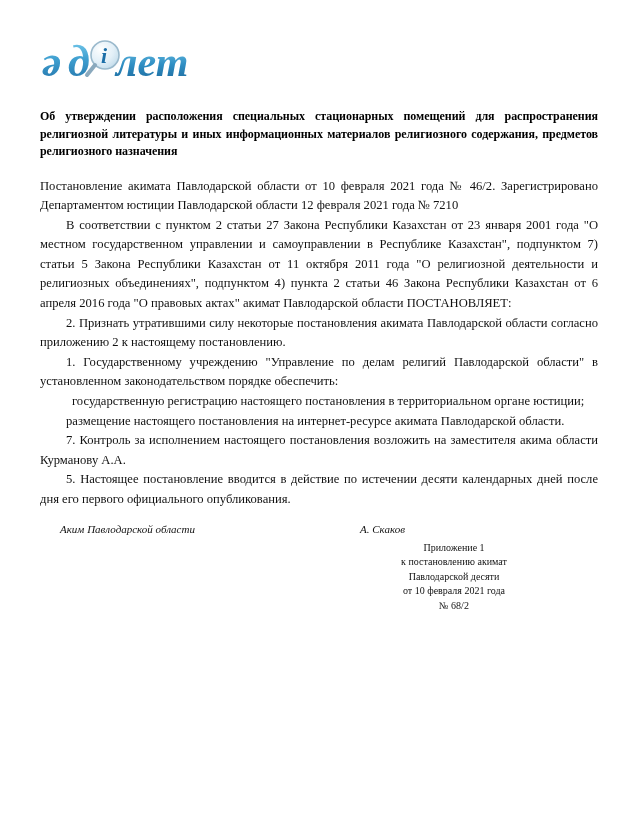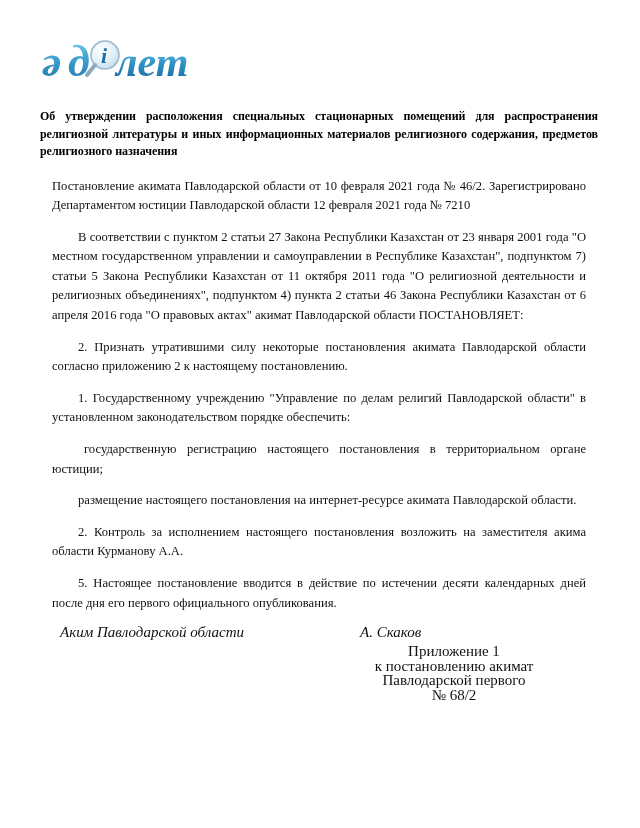--- a/index.html
+++ b/index.html
@@ -46,46 +46,46 @@
     letter-spacing: -0.05px;
     color: #000;
   }
 
   
   .para {
     font-size: 12.6px;
     line-height: 19.6px;
     text-align: justify;
     text-justify: inter-word;
-    margin: 12px;
+    margin: 0;
     color: #111;
     hyphens: none;
   }
   .para.reg { text-indent: 0; }
   .para.ind { text-indent: 26px; }
   .para.ind-big { text-indent: 44px; }
   .para.ind-mid { text-indent: 32px; }
 
   
   .sig-row {
     margin-top: 12px;
     display: flex;
     font-style: italic;
-    font-size: 15px;
+    font-size: 11px;
     line-height: 15px;
     color: #111;
   }
   .sig-left { margin-left: 20px; width: 300px; }
   .sig-right { }
 
   
   .appendix {
     margin-top: 4px;
     text-align: center;
-    font-size: 15px;
+    font-size: 10px;
     line-height: 14.5px;
     color: #111;
     width: 220px;
     margin-left: auto;
     margin-right: 34px;
   }
   .appendix div { white-space: nowrap; }
 </style>
 </head>
 <body>
@@ -128,29 +128,30 @@
     <div class="doc-title">Об утверждении расположения специальных стационарных помещений для распространения религиозной литературы и иных информационных материалов религиозного содержания, предметов религиозного назначения</div>
 
     <p class="para reg">Постановление акимата Павлодарской области от 10 февраля 2021 года № 46/2. Зарегистрировано Департаментом юстиции Павлодарской области 12 февраля 2021 года № 7210</p>
 
     <p class="para ind">В соответствии с пунктом 2 статьи 27 Закона Республики Казахстан от 23 января 2001 года "О местном государственном управлении и самоуправлении в Республике Казахстан", подпунктом 7) статьи 5 Закона Республики Казахстан от 11 октября 2011 года "О религиозной деятельности и религиозных объединениях", подпунктом 4) пункта 2 статьи 46 Закона Республики Казахстан от 6 апреля 2016 года "О правовых актах" акимат Павлодарской области ПОСТАНОВЛЯЕТ:</p>
 
     <p class="para ind">2. Признать утратившими силу некоторые постановления акимата Павлодарской области согласно приложению 2 к настоящему постановлению.</p>
     <p class="para ind">1. Государственному учреждению "Управление по делам религий Павлодарской области" в установленном законодательством порядке обеспечить:</p>
     <p class="para ind-mid">государственную регистрацию настоящего постановления в территориальном органе юстиции;</p>
     <p class="para ind">размещение настоящего постановления на интернет-ресурсе акимата Павлодарской области.</p>
-    <p class="para ind">2. Контроль за исполнением настоящего постановления возложить на заместителя акима области Курманову А.А.</p>
+    <p class="para ind">7. Контроль за исполнением настоящего постановления возложить на заместителя акима области Курманову А.А.</p>
     <p class="para ind">5. Настоящее постановление вводится в действие по истечении десяти календарных дней после дня его первого официального опубликования.</p>
 
     <div class="sig-row">
       <div class="sig-left">Аким Павлодарской области</div>
       <div class="sig-right">А. Скаков</div>
     </div>
 
     <div class="appendix">
       <div>Приложение 1</div>
       <div>к постановлению акимат</div>
-      <div>Павлодарской первого</div>
+      <div>Павлодарской десяти</div>
+      <div>от 10 февраля 2021 года</div>
       <div>№ 68/2</div>
     </div>
 
   </div>
 </div>
 
 </body></html>

